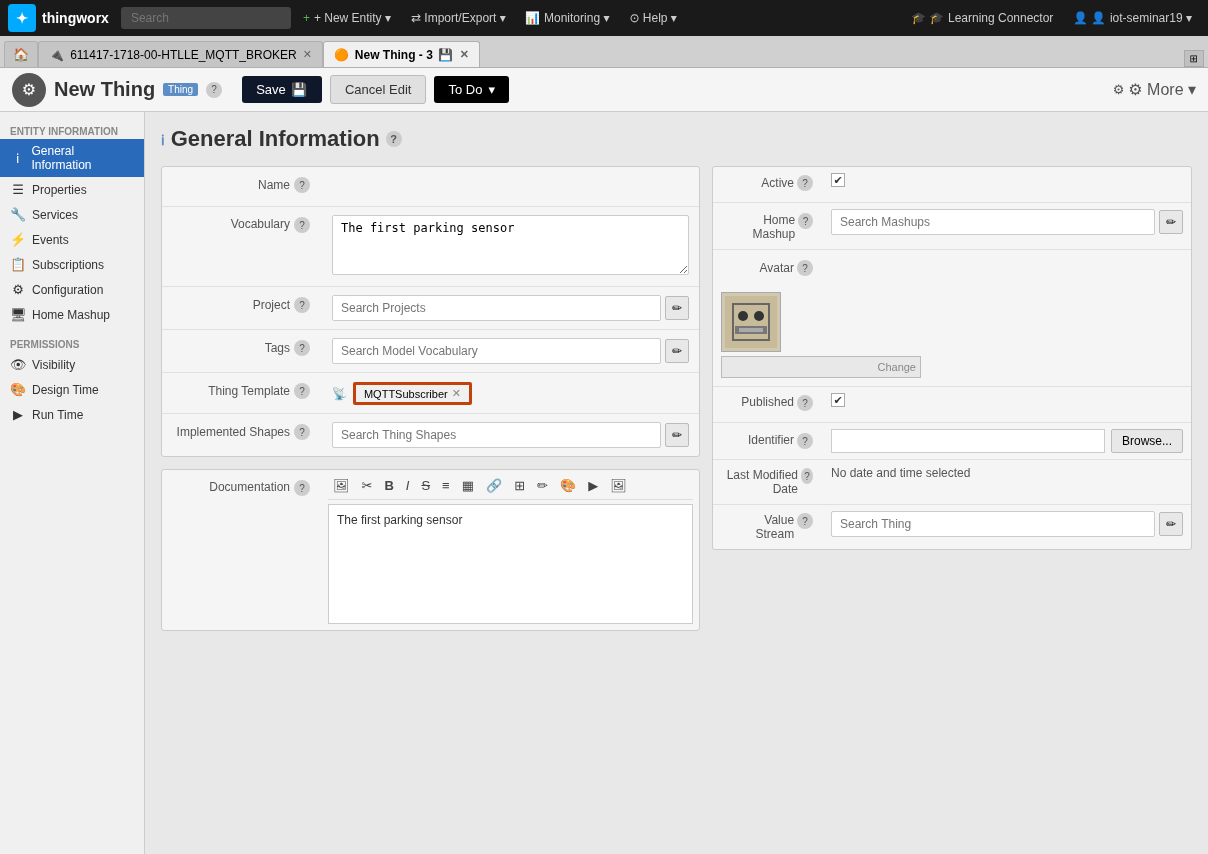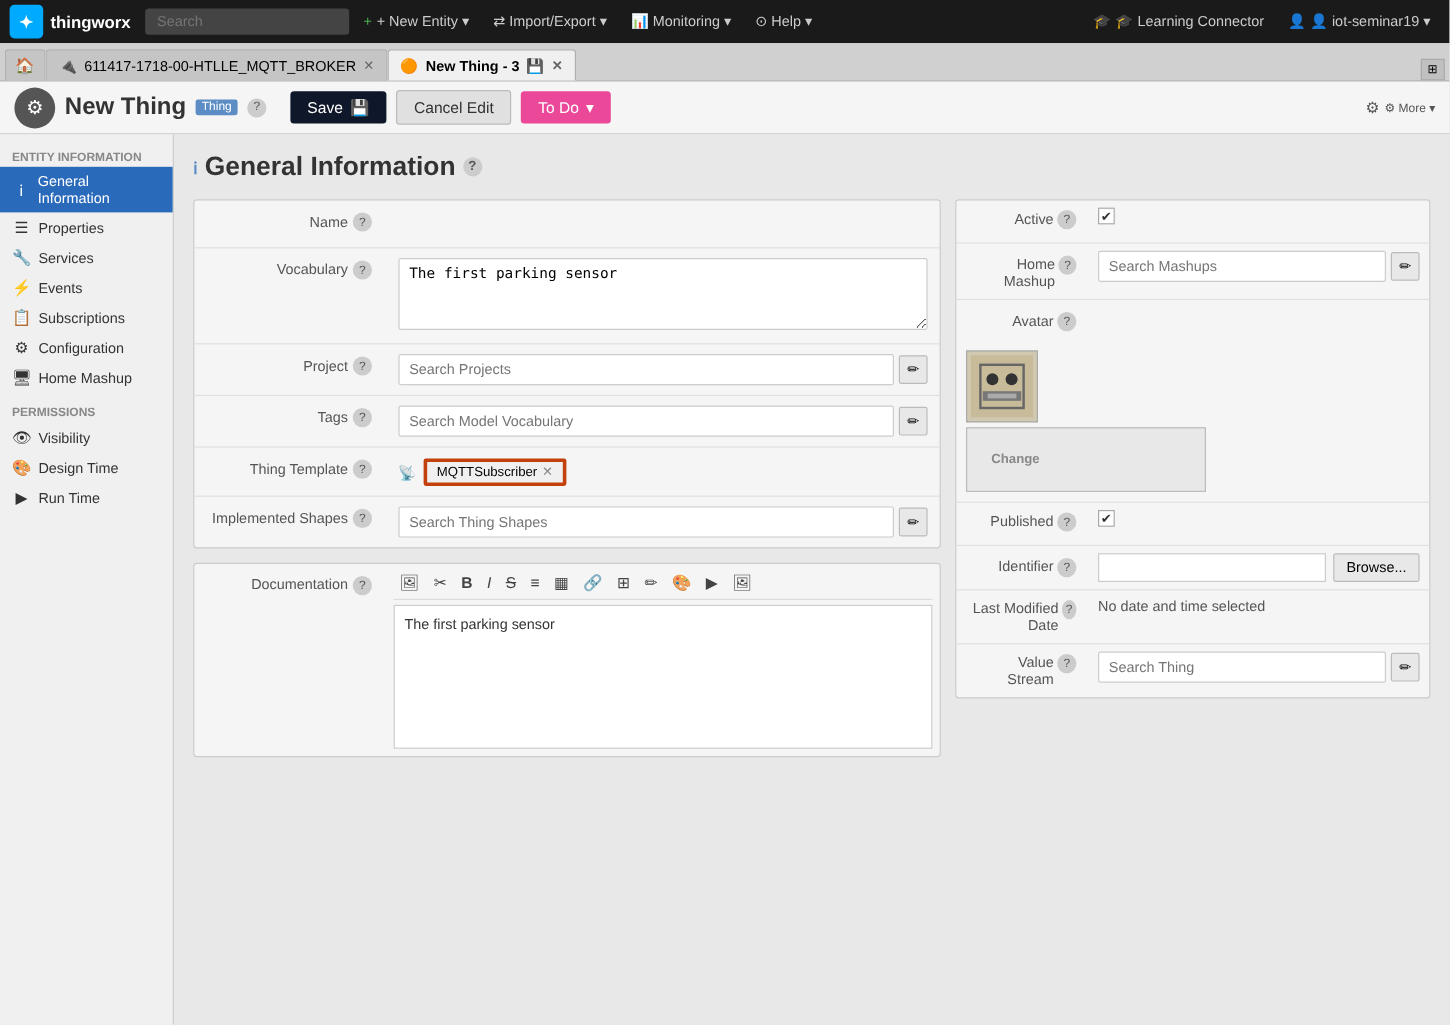--- a/index.html
+++ b/index.html
@@ -136,21 +136,21 @@
     .cancel-btn {
       background: #e0e0e0;
       color: #333;
       border: 1px solid #bbb;
       padding: 6px 14px;
       border-radius: 3px;
       cursor: pointer;
       font-size: 13px;
     }
     .todo-btn {
-      background: #ec4899;
+      background: #000000;
       color: white;
       border: none;
       padding: 6px 14px;
       border-radius: 3px;
       cursor: pointer;
       font-size: 13px;
       display: flex;
       align-items: center;
       gap: 6px;
     }
@@ -346,36 +346,35 @@
       border: 1px solid #aaa;
       background: #d0c8b0;
       display: flex;
       align-items: center;
       justify-content: center;
       font-size: 22px;
     }
     .change-btn {
       background: #e8e8e8;
       border: 1px solid #bbb;
-      padding: 20px;
+      padding: 4px;
       width: 100%;
-      text-align: left;
+      text-align: right;
       font-size: 11px;
       color: #888;
       cursor: pointer;
-      font-weight: bold;
     }
 
     
     .two-col {
       display: flex;
       gap: 12px;
     }
     .left-col { flex: 1; }
-    .right-col { width: 396px; }
+    .right-col { width: 480px; }
 
     
     .doc-section {
       background: #f5f5f5;
       border: 1px solid #ccc;
       border-radius: 3px;
       display: flex;
     }
     .doc-label {
       width: 160px;
@@ -500,21 +499,21 @@
   </button>
   <button class="cancel-btn">
     <span>Cancel Edit</span>
   </button>
   <button class="todo-btn">
     <span>To Do</span>
     <span>▾</span>
   </button>
   <button class="more-btn">
     <span>⚙</span>
-    <span style="font-size:10px;">⚙ More ▾</span>
+    <span style="font-size:16px;">⚙ More ▾</span>
   </button>
 </div>
 
 <div class="main-layout">
 
   <div class="sidebar">
     <div class="sidebar-section-label">ENTITY INFORMATION</div>
     <div class="sidebar-item active">
       <span class="si-icon">ℹ</span>
       <span>General Information</span>

